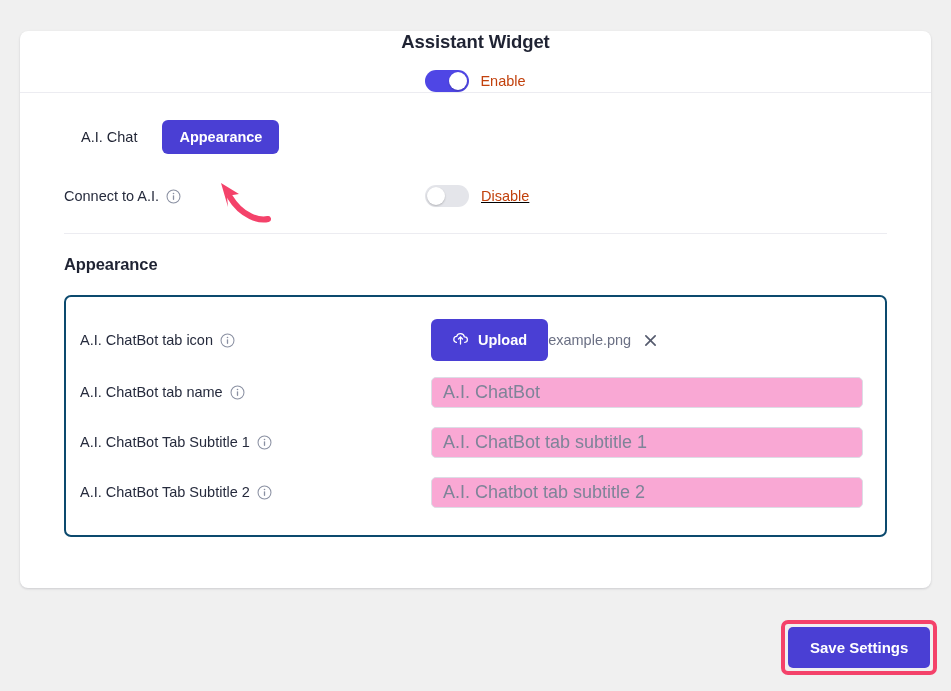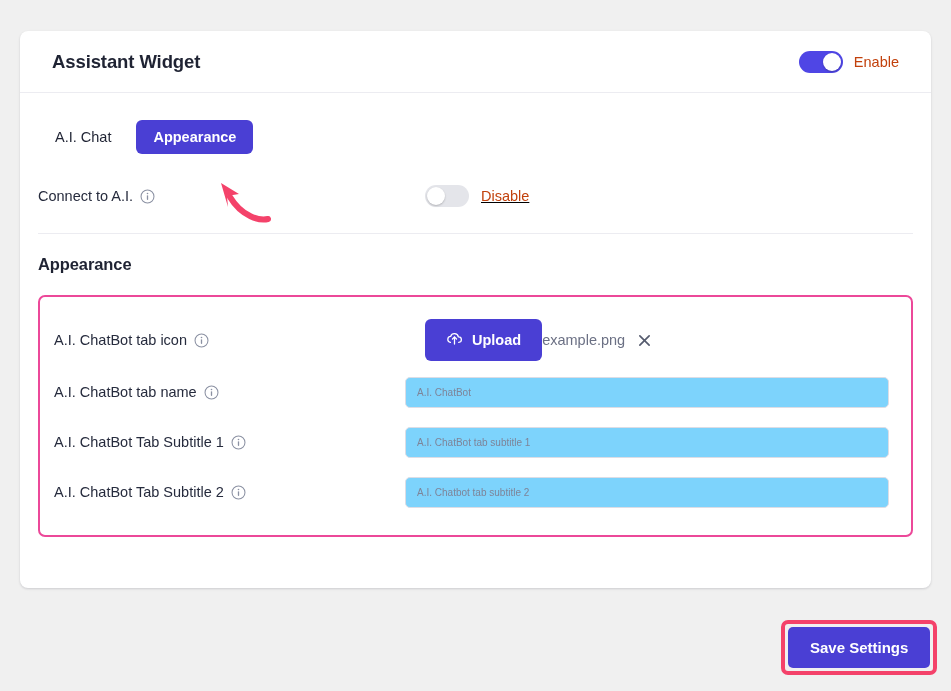--- a/index.html
+++ b/index.html
@@ -31,20 +31,21 @@
 
   
   .card-header {
     position: relative;
     height: 62px;
     border-bottom: 1px solid #ececf1;
     display: flex;
     align-items: center;
     justify-content: space-between;
     padding: 0 32px;
+    flex-direction: column;
   }
   .card-title {
     font-size: 18.5px;
     font-weight: 700;
     color: #1f2333;
     letter-spacing: -0.1px;
   }
   .header-toggle-wrap {
     display: flex;
     align-items: center;
@@ -75,21 +76,21 @@
   .toggle.off .knob { left: 2px; }
   .toggle-label {
     font-size: 14.5px;
     color: #c2410c;
     font-weight: 400;
     text-align: right;
   }
 
   
   .card-body {
-    padding: 0 18px;
+    padding: 0 44px;
     position: relative;
   }
 
   
   .tabs {
     display: flex;
     align-items: center;
     gap: 8px;
     padding-top: 27px;
   }
@@ -155,21 +156,21 @@
     font-weight: 700;
     color: #1f2333;
     margin-top: 21px;
     letter-spacing: -0.1px;
   }
 
   
   .form-area {
     position: relative;
     margin-top: 21px;
-    border: 2px solid #ec4899;
+    border: 2px solid #0c4a6e;
     border-radius: 7px;
     padding: 22px 22px 24px 12px;
   }
   .form-row {
     display: flex;
     align-items: center;
     min-height: 38px;
   }
   .form-row + .form-row { margin-top: 12px; }
   .form-label {
@@ -192,21 +193,20 @@
     gap: 9px;
     background: #4a3fd4;
     color: #fff;
     border: none;
     border-radius: 6px;
     padding: 11px 21px;
     font-size: 14.5px;
     font-weight: 700;
     font-family: inherit;
     cursor: pointer;
-    margin-left: 20px;
   }
   .file-chip {
     display: inline-flex;
     align-items: center;
     gap: 13px;
   }
   .file-name {
     font-size: 14.5px;
     color: #6b7084;
   }
@@ -216,24 +216,24 @@
     color: #555b6e;
   }
 
   
   .text-input {
     width: 100%;
     height: 31px;
     border: 1px solid #dcdde5;
     border-radius: 5px;
     padding: 0 11px;
-    font-size: 10px;
+    font-size: 18px;
     color: #262b3d;
     font-family: inherit;
-    background: #7dd3fc;
+    background: #f9a8d4;
     outline: none;
   }
   .text-input::placeholder { color: #7e8498; opacity: 1; }
 
   
   .save-wrap {
     position: absolute;
     left: 781px;
     top: 620px;
     border: 4px solid #f4426a;

